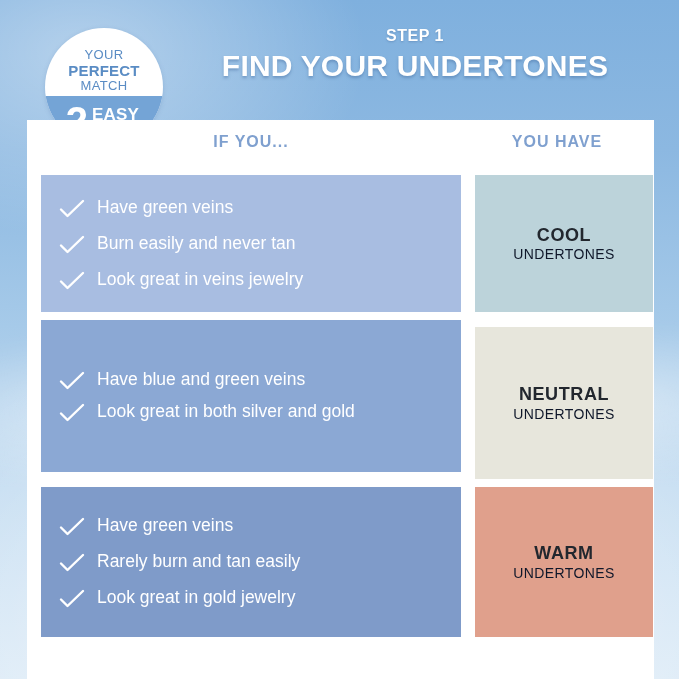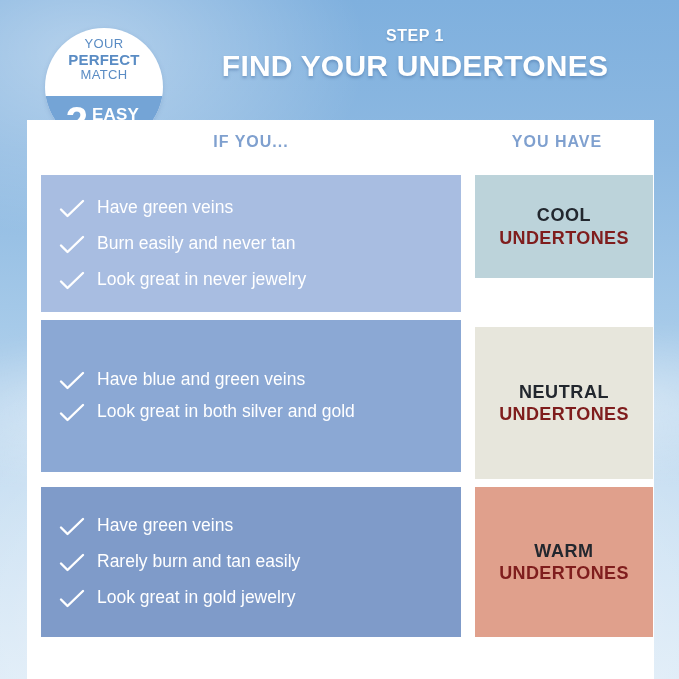--- a/index.html
+++ b/index.html
@@ -80,21 +80,21 @@
     position: absolute;
     left: 0;
     bottom: 0;
     width: 100%;
     height: 42%;
     background: #74a4d6;
   }
   .badge-top-text {
     position: absolute;
     left: 0;
-    top: 9px;
+    top: 20px;
     width: 100%;
     text-align: center;
     color: #5a8cc4;
     line-height: 1.12;
   }
   .badge-top-text .l1 { font-size: 13px; letter-spacing: 0.3px; }
   .badge-top-text .l2 { font-size: 15px; font-weight: bold; letter-spacing: 0.2px; }
   .badge-top-text .l3 { font-size: 13px; letter-spacing: 0.3px; }
 
   .badge-bottom {
@@ -199,36 +199,36 @@
   .swatch {
     width: 178px;
     margin-left: 14px;
     box-sizing: border-box;
     display: flex;
     flex-direction: column;
     align-items: center;
     justify-content: center;
     text-align: center;
   }
-  .row-1 .swatch { height: 103px; background: #bcd3da; }
+  .row-1 .swatch { height: 137px; background: #bcd3da; }
   .row-2 .swatch { height: 152px; background: #e7e6dc; margin-top: 7px; }
   .row-3 .swatch { height: 150px; background: #e0a08c; }
 
   .sw-name {
     font-size: 18px;
     font-weight: bold;
     letter-spacing: 0.6px;
     color: #22272e;
     line-height: 1.25;
   }
   .sw-sub {
-    font-size: 18px;
-    font-weight: bold;
+    font-size: 14px;
+    font-weight: normal;
     letter-spacing: 0.4px;
-    color: #7f1d1d;
+    color: #0f172a;
     line-height: 1.25;
   }
 </style>
 </head>
 <body>
 
 <div id="page">
 
   <div class="badge">
     <div class="badge-lower"></div>
@@ -271,21 +271,21 @@
           <div class="crit-item">
             <svg class="check-icon" viewBox="0 0 26 20" fill="none" xmlns="http://www.w3.org/2000/svg">
               <path d="M2 10.5 L8.5 17 L24 2" stroke="#ffffff" stroke-width="2.4" stroke-linecap="round" stroke-linejoin="round"></path>
             </svg>
             <span class="crit-text">Burn easily and never tan</span>
           </div>
           <div class="crit-item">
             <svg class="check-icon" viewBox="0 0 26 20" fill="none" xmlns="http://www.w3.org/2000/svg">
               <path d="M2 10.5 L8.5 17 L24 2" stroke="#ffffff" stroke-width="2.4" stroke-linecap="round" stroke-linejoin="round"></path>
             </svg>
-            <span class="crit-text">Look great in never jewelry</span>
+            <span class="crit-text">Look great in veins jewelry</span>
           </div>
         </div>
         <div class="swatch">
           <div class="sw-name">COOL</div>
           <div class="sw-sub">UNDERTONES</div>
         </div>
       </div>
 
       <div class="row row-2">
         <div class="criteria">

